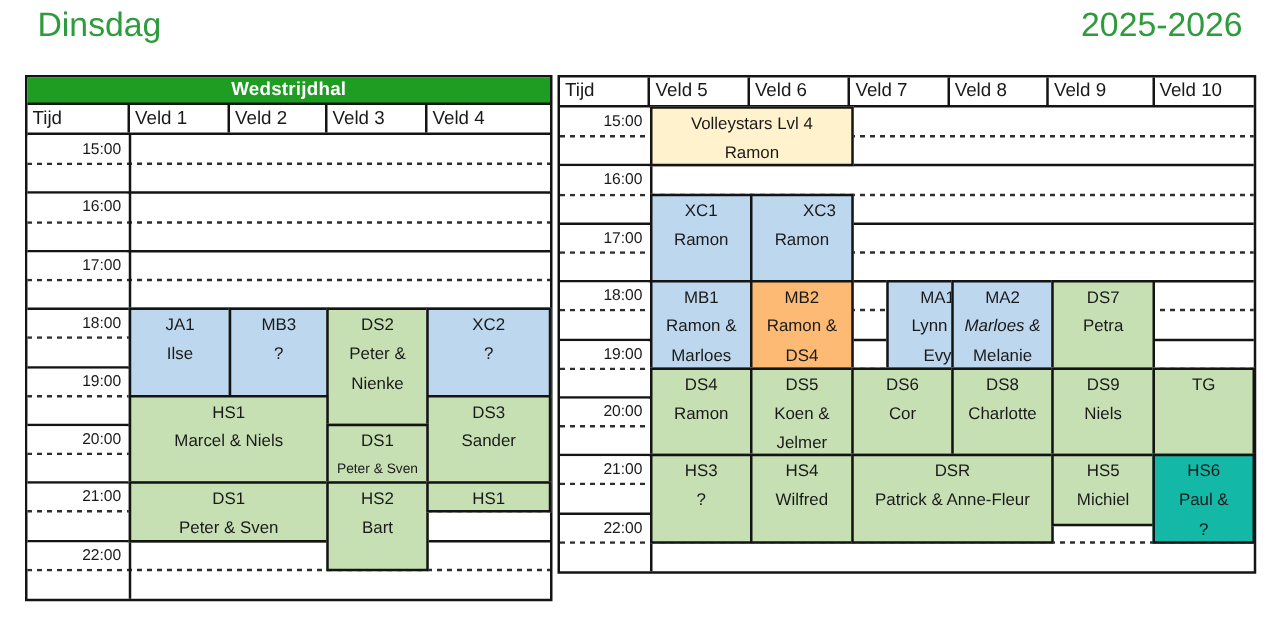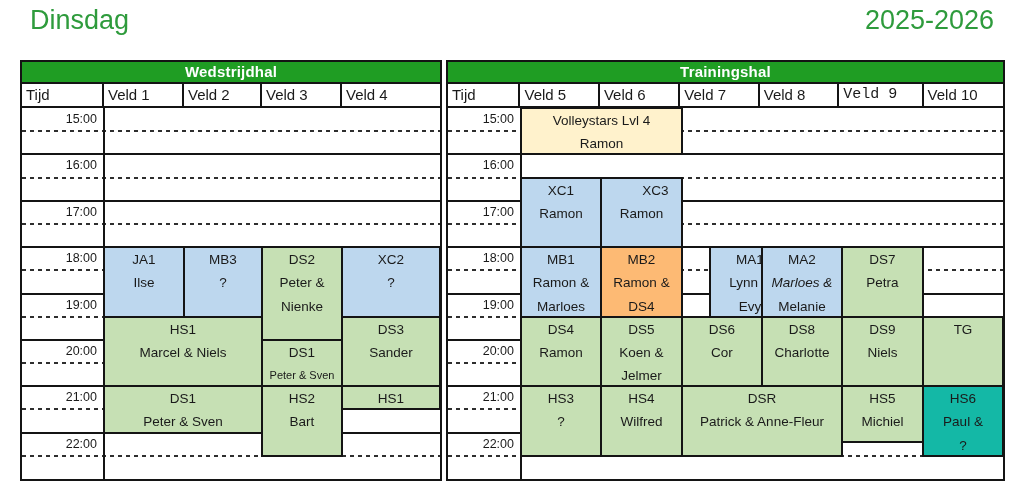--- a/index.html
+++ b/index.html
@@ -118,28 +118,27 @@
       <div class="block" style="top: 277.25px; height: 71.5625px; left: 239px; width: 82px; background: rgb(198, 224, 180);">
         <div class="bl" style="height: 23.1875px; line-height: 23.1875px;">HS2</div>
         <div class="bl" style="height: 23.1875px; line-height: 23.1875px;">Bart</div>
       </div>
       <div class="block" style="top: 277.25px; height: 25.1875px; left: 319px; width: 100px; background: rgb(198, 224, 180);">
         <div class="bl" style="height: 23.1875px; line-height: 23.1875px;">HS1</div>
       </div>
     </div>
   </section>
 <section class="hal" id="hal-1">
-    <div class="hal-title" style="background: rgb(31, 157, 35);">Trainingshal</div>
     <div class="cols">
       <div class="cell" style="width: 73px;">Tijd</div>
       <div class="cell" style="width: 80px;">Veld 5</div>
       <div class="cell" style="width: 81px;">Veld 6</div>
       <div class="cell" style="width: 80px;">Veld 7</div>
       <div class="cell" style="width: 80px;">Veld 8</div>
-      <div class="cell" style="width: 85px; font-family: Liberation Mono, monospace;">Veld 9</div>
+      <div class="cell" style="width: 85px;">Veld 9</div>
       <div class="cell" style="width: 80px;">Veld 10</div>
     </div>
     <div class="body">
       <div class="rline dash" style="top: 22.1875px;"></div>
       <div class="rline solid" style="top: 45.375px;"></div>
       <div class="rline dash" style="top: 68.5625px;"></div>
       <div class="rline solid" style="top: 91.75px;"></div>
       <div class="rline dash" style="top: 114.938px;"></div>
       <div class="rline solid" style="top: 138.125px;"></div>
       <div class="rline dash" style="top: 161.312px;"></div>

